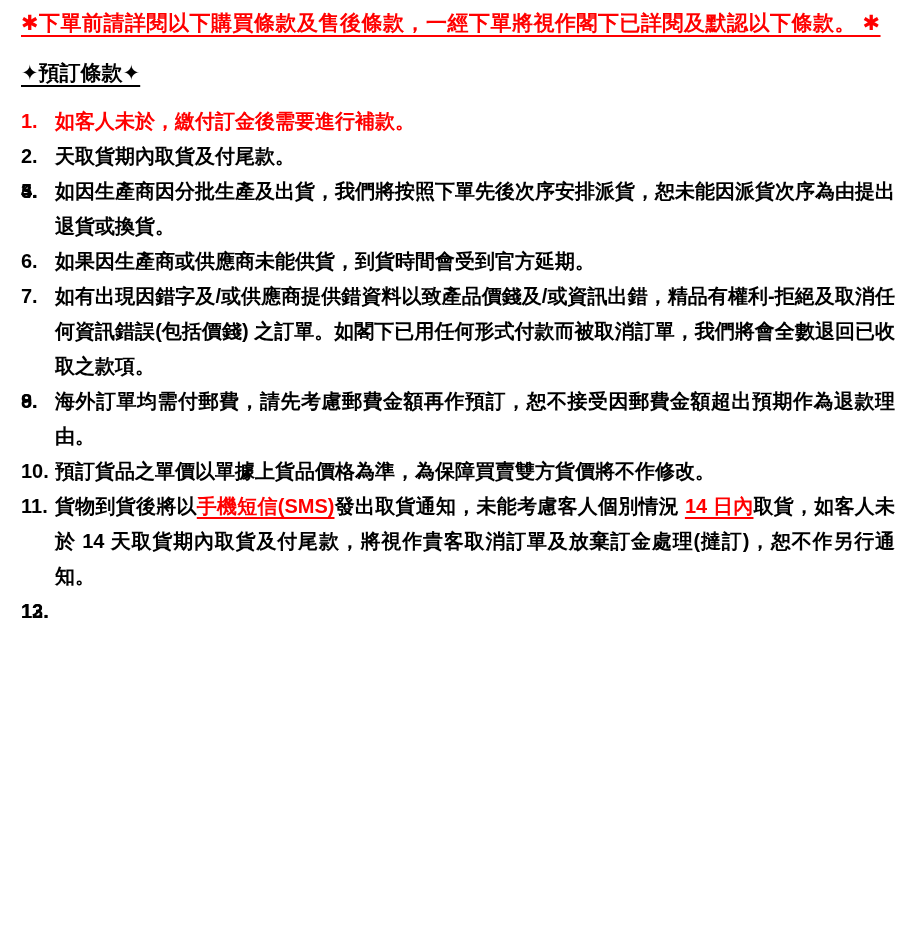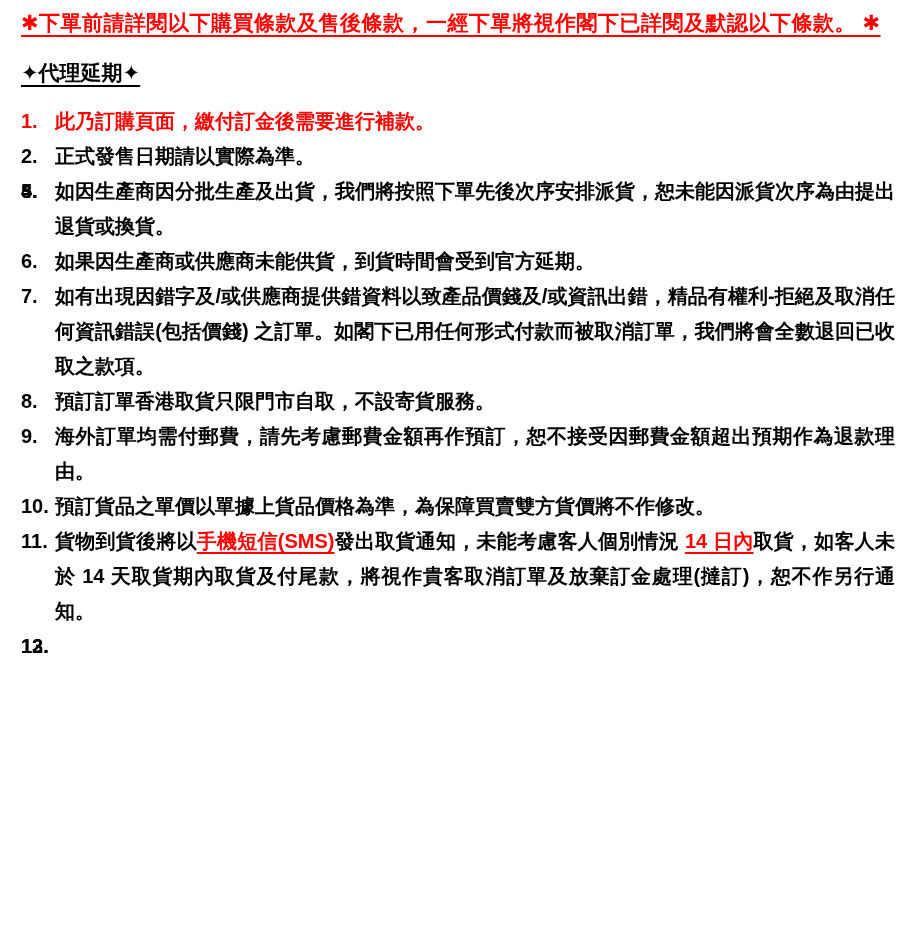--- a/index.html
+++ b/index.html
@@ -70,32 +70,32 @@
     cursor: pointer;
   }
 </style>
 </head>
 <body>
 
 <div class="doc">
   <div class="notice-header">✱下單前請詳閱以下購買條款及售後條款，一經下單將視作閣下已詳閱及默認以下條款。 ✱</div>
 
   <div>
-    <span class="section-title">✦代理延期✦</span>
+    <span class="section-title">✦預訂條款✦</span>
   </div>
 
   <ol class="terms-list">
-      <li class="term red"><span class="num">1.</span><span><span>此乃訂購頁面，繳付訂金後需要進行補款。</span></span></li>
-      <li class="term"><span class="num">2.</span><span><span>正式發售日期請以實際為準。</span></span></li>
+      <li class="term red"><span class="num">1.</span><span><span>如客人未於，繳付訂金後需要進行補款。</span></span></li>
+      <li class="term"><span class="num">2.</span><span><span>天取貨期內取貨及付尾款。</span></span></li>
       <li class="term"><span class="num">3.</span></li>
       <li class="term"><span class="num">4.</span></li>
       <li class="term"><span class="num">5.</span><span><span>如因生產商因分批生產及出貨，我們將按照下單先後次序安排派貨，恕未能因派貨次序為由提出退貨或換貨。</span></span></li>
       <li class="term"><span class="num">6.</span><span><span>如果因生產商或供應商未能供貨，到貨時間會受到官方延期。</span></span></li>
       <li class="term"><span class="num">7.</span><span><span>如有出現因錯字及/或供應商提供錯資料以致產品價錢及/或資訊出錯，精品有權利-拒絕及取消任何資訊錯誤(包括價錢) 之訂單。如閣下已用任何形式付款而被取消訂單，我們將會全數退回已收取之款項。</span></span></li>
-      <li class="term"><span class="num">8.</span><span><span>預訂訂單香港取貨只限門市自取，不設寄貨服務。</span></span></li>
+      <li class="term"><span class="num">8.</span></li>
       <li class="term"><span class="num">9.</span><span><span>海外訂單均需付郵費，請先考慮郵費金額再作預訂，恕不接受因郵費金額超出預期作為退款理由。</span></span></li>
       <li class="term"><span class="num">10.</span><span><span>預訂貨品之單價以單據上貨品價格為準，為保障買賣雙方貨價將不作修改。</span></span></li>
       <li class="term"><span class="num">11.</span><span><span>貨物到貨後將以</span><span class="seg-red-link">手機短信(SMS)</span><span>發出取貨通知，未能考慮客人個別情況 </span><span class="seg-red-link">14 日內</span><span>取貨，如客人未於 14 天取貨期內取貨及付尾款，將視作貴客取消訂單及放棄訂金處理(撻訂)，恕不作另行通知。</span></span></li>
       <li class="term"><span class="num">12.</span></li>
       <li class="term">
         <span class="num">13.</span>
       </li>
     </ol>
 </div>
 

